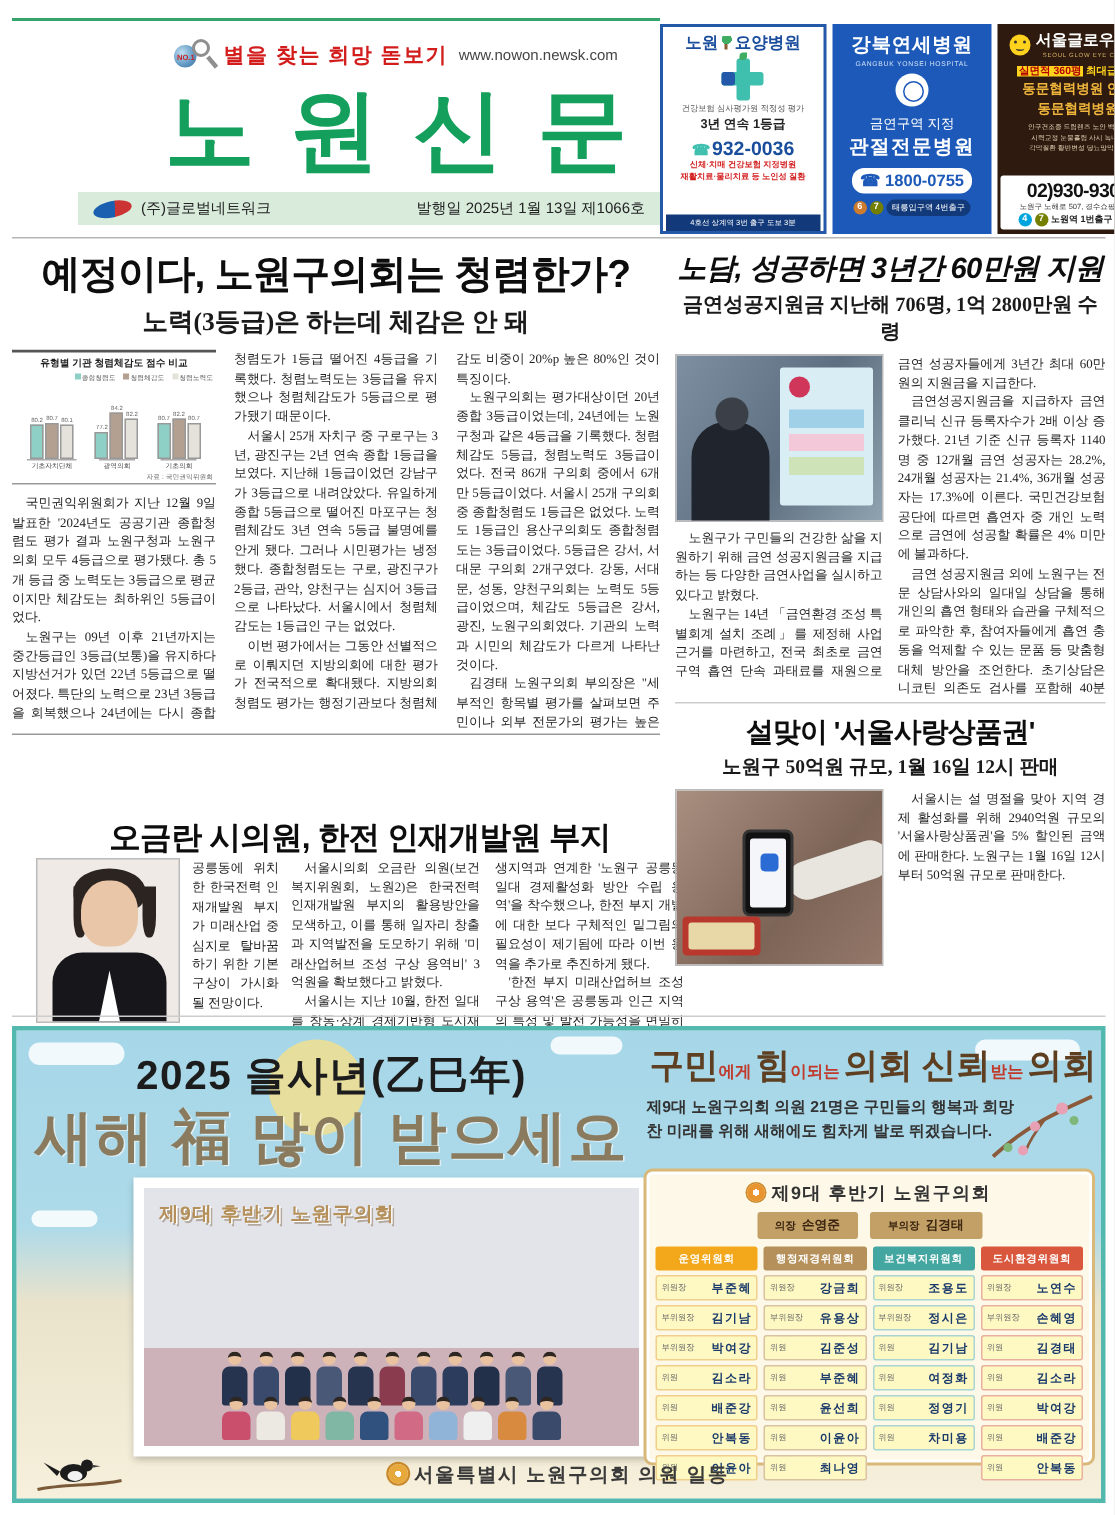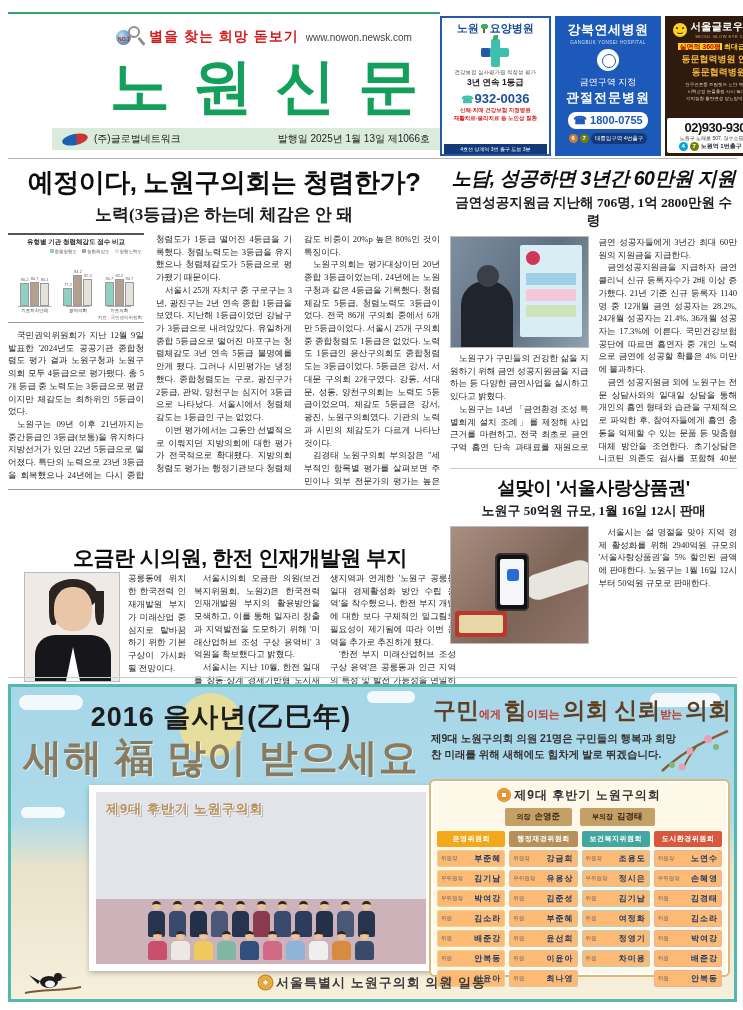--- a/index.html
+++ b/index.html
@@ -175,21 +175,21 @@
          border:2px solid #d9b97a; border-radius:6px; box-shadow:inset 0 0 0 2px #fff; padding:5px 6px; }
   .tbl-title { text-align:center; font-size:12px; font-weight:bold; color:#333; letter-spacing:1px; margin-top:1px; }
   .emblem { display:inline-block; width:12px; height:12px; border-radius:50%; vertical-align:-2px; margin-right:4px;
             background:radial-gradient(circle, #fff 0 25%, #e8952f 26% 100%); box-shadow:0 0 0 1px #c9882a; }
   .leaders { display:flex; justify-content:center; gap:8px; margin-top:4px; }
   .leader { background:#c3a066; color:#3a2410; font-weight:bold; font-size:8.5px; padding:3px 12px; border-radius:2px; }
   .leader .ld-role { font-size:7px; margin-right:4px; }
   .tbl-cols { display:flex; gap:4px; margin-top:5px; }
   .committee { flex:1; }
   .cm-head { color:#fff; font-weight:bold; font-size:7px; text-align:center; padding:3px 0; border-radius:2px; letter-spacing:0.5px; }
-  .cm-cell { background:#fdba74; border-radius:2px; margin-top:3px; padding:2px 3px; display:flex; align-items:center; justify-content:space-between; }
+  .cm-cell { background:#fef9c3; border-radius:2px; margin-top:3px; padding:2px 3px; display:flex; align-items:center; justify-content:space-between; }
   .cm-role { font-size:5.5px; color:#666; }
   .cm-name { font-size:8px; font-weight:bold; color:#1a3a6b; letter-spacing:1px; }
   .c0 .cm-head { background:#f3a71b; } .c0 .cm-cell { border:1px solid #f0cf8a; }
   .c1 .cm-head { background:#b5905a; } .c1 .cm-cell { border:1px solid #d9c3a0; }
   .c2 .cm-head { background:#43a6a0; } .c2 .cm-cell { border:1px solid #a8d5d2; }
   .c3 .cm-head { background:#d8573d; } .c3 .cm-cell { border:1px solid #eab09f; }
   .bird { position:absolute; left:12px; bottom:2px; }
 </style>
 </head>
 <body>
@@ -420,21 +420,21 @@
 
   <div class="sep sep-bottom"></div>
 
   <div class="bottom-ad">
     <div class="sun"></div>
     <div class="cloud" style="left:8px; top:8px; width:64px; height:15px;"></div>
     <div class="cloud" style="left:356px; top:4px; width:48px; height:12px;"></div>
     <div class="cloud" style="right:14px; top:6px; width:70px; height:14px;"></div>
     <div class="cloud" style="left:10px; top:120px; width:44px; height:11px;"></div>
 
-    <div class="ba-year">2016 을사년(乙巳年)</div>
+    <div class="ba-year">2025 을사년(乙巳年)</div>
     <div class="ba-greet">새해 福 많이 받으세요</div>
 
     <div class="frame">
       <div class="frame-inner">
         <div class="gp-caption">제9대 후반기 노원구의회</div>
         <div class="gp-rows" id="gp-people">
             <div class="gp-row">
               <div class="gp-fig">
                 <div class="gp-head"></div>
                 <div class="gp-body" style="background: rgb(39, 52, 79); height: 26px; width: 17px;"></div>

